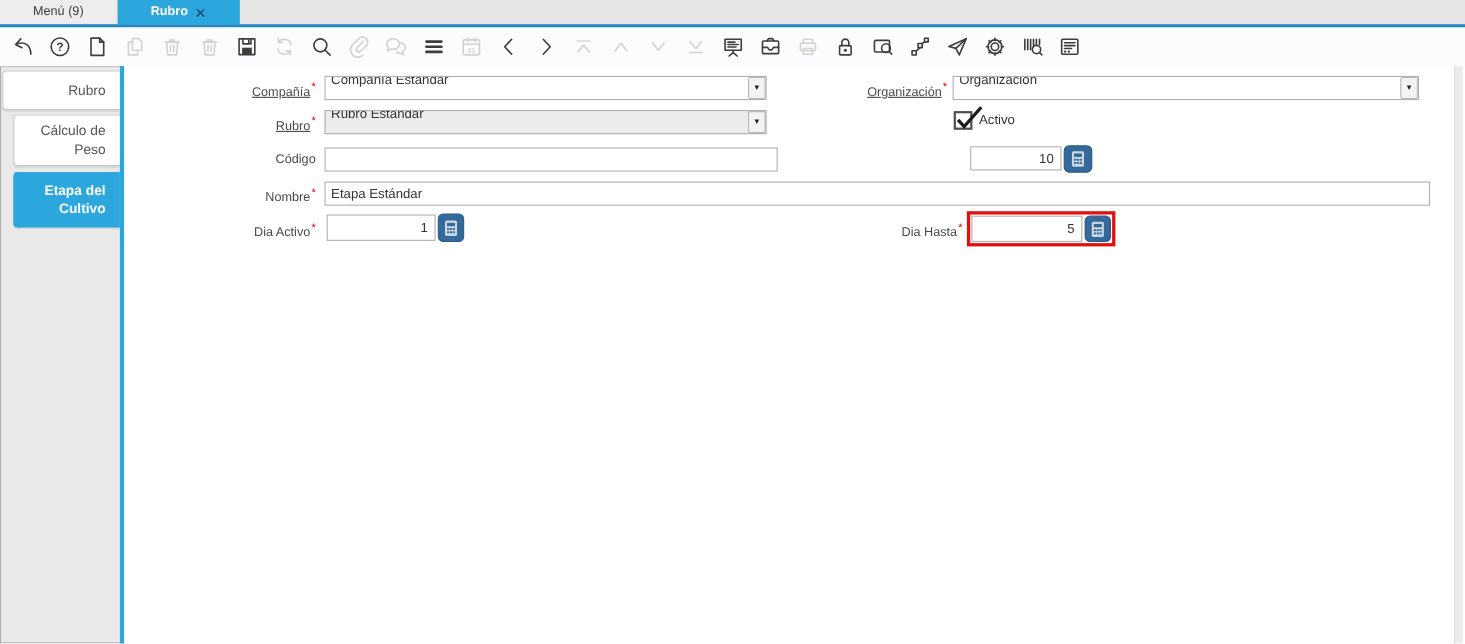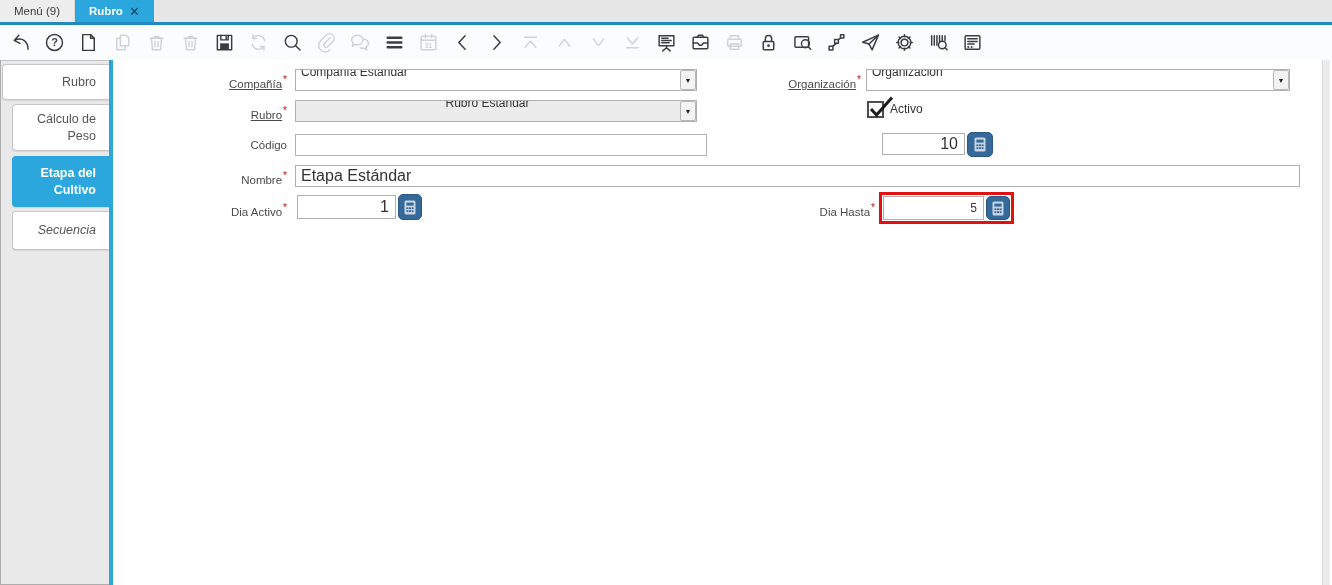--- a/index.html
+++ b/index.html
@@ -3,21 +3,21 @@
 <meta charset="utf-8">
 <style>
   * { margin:0; padding:0; box-sizing:border-box; }
   html,body { width:1332px; height:585px; background:#fff; overflow:hidden;
     font-family:"Liberation Sans","DejaVu Sans",sans-serif; }
   #app { position:relative; width:1332px; height:585px; background:#fff; }
 
   
   .tabbar { position:absolute; left:0; top:0; width:1332px; height:22px; background:#e6e6e6; display:flex; }
   .wtab { height:22px; display:flex; align-items:center; justify-content:center; gap:6px;
-    font-size:11.5px; color:#3c3c3c; padding:0 14px; cursor:default; }
+    font-size:11.5px; color:#3c3c3c; padding:0 30px; cursor:default; }
   .wtab.inactive { background:#ededed; border-right:1px solid #d8d8d8; }
   .wtab.active { background:#2ba7de; color:#fff; font-weight:bold; }
   .wtab .close { font-size:13px; font-weight:bold; color:#17455f; line-height:1; }
   .tab-underline { position:absolute; left:0; top:22px; width:1332px; height:3px; background:#2089bf; }
 
   
   .toolbar { position:absolute; left:0; top:25px; width:1332px; height:35px; background:#fbfcfd;
     display:flex; align-items:center; padding-left:10px; gap:13px; }
   .tb-btn { width:21px; height:21px; display:flex; align-items:center; justify-content:center; flex:0 0 auto; }
   .tb-btn svg { stroke:currentColor; fill:none; stroke-width:1.4; stroke-linecap:round; stroke-linejoin:round; }
@@ -37,24 +37,24 @@
   .stab.italic { font-style:italic; }
 
   
   .main { position:absolute; left:113px; top:60px; width:1219px; height:525px; background:#fff; }
   .scroll-strip { position:absolute; left:1322px; top:60px; width:8px; height:525px; background:#ececec; border-left:1px solid #dcdcdc; }
 
   .flabel { position:absolute; font-size:11.5px; color:#4a4a4a; text-align:right; line-height:22px; white-space:nowrap; }
   .flabel .lnk { text-decoration:underline; }
   .flabel .req { color:#d40000; font-size:10px; vertical-align:super; margin-left:1px; }
 
-  input.txt { position:absolute; height:22px; border:1px solid #b0b0b0; font-size:16px; color:#333;
+  input.txt { position:absolute; height:22px; border:1px solid #b0b0b0; font-size:12px; color:#333;
     padding:0 5px; font-family:"Liberation Sans","DejaVu Sans",sans-serif; background:#fff; outline:none; }
   input.num { text-align:right; padding-right:6px; }
-  input.ro { background:#ececec;text-align:center; }
+  input.ro { background:#ececec; }
 
   .combo { position:absolute; height:22px; }
   .combo input { position:absolute; left:0; top:0; width:100%; height:22px; border:1px solid #b0b0b0;
     font-size:12px; color:#333; padding:0 22px 16px 5px; font-family:"Liberation Sans","DejaVu Sans",sans-serif; outline:none; background:#fff; }
   .combo input.ro { background:#ececec; }
   .combo .arrow { position:absolute; right:1px; top:1px; width:16px; height:20px; background:#f3f3f3;
     border:1px solid #b7b7b7; border-radius:2px; display:flex; align-items:center; justify-content:center;
     font-size:7px; color:#222; cursor:default; }
 
   .calc-btn { position:absolute; background:#35699a; border:1px solid #2c5a85; border-radius:5px;
@@ -268,23 +268,20 @@
 
   <div class="sidebar"></div>
   <div class="stab" style="left:2px; top:64px; width:107px; height:36px;">
     <span>Rubro</span>
   </div>
   <div class="stab" style="left:12px; top:104px; width:97px; height:47px;">
     <span>Cálculo de Peso</span>
   </div>
   <div class="stab active" style="left:12px; top:156px; width:97px; height:51px;">
     <span>Etapa del Cultivo</span>
-  </div>
-  <div class="stab italic" style="left:12px; top:211px; width:97px; height:39px;">
-    <span>Secuencia</span>
   </div>
   <div class="side-accent"></div>
 
   <div class="main"></div>
   <div class="scroll-strip"></div>
 
   <div class="flabel" style="left:130px; top:69px; width:157px;">
     <span class="lnk">Compañía</span><span class="req">*</span>
   </div>
   <div class="combo" style="left:295px; top:69px; width:402px;">

